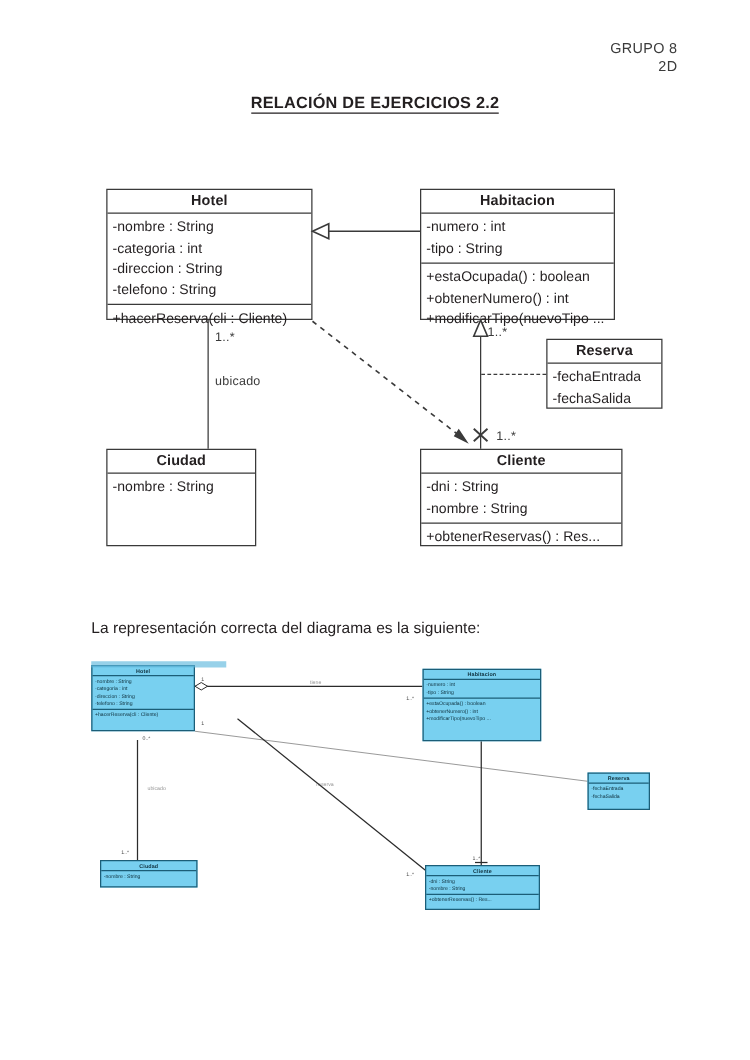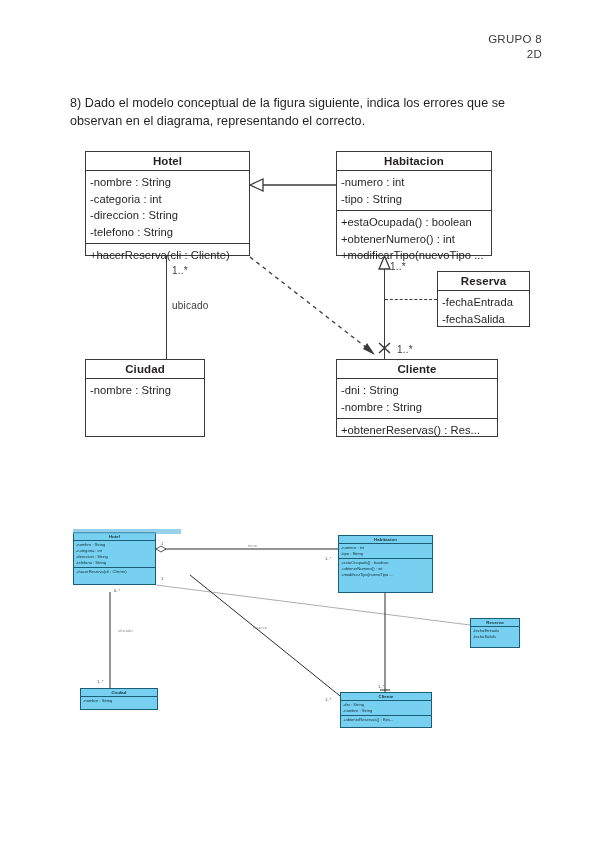--- a/index.html
+++ b/index.html
@@ -46,21 +46,23 @@
 </head>
 <body>
 
 <div class="page">
 
   <div class="hdr">
     <div>GRUPO 8</div>
     <div>2D</div>
   </div>
 
-  <div class="intro">8) Dado el modelo conceptual de la figura siguiente, indica los errores que se observan en el diagrama, representando el correcto.</div>
+  <div class="title">
+    <span>RELACIÓN DE EJERCICIOS 2.2</span>
+  </div>
 
   <div class="uml" style="left:85px;top:151px;width:165px;height:105px;">
     <div class="hd">Hotel</div>
     <div class="sec">
       <div class="row">-nombre : String</div>
       <div class="row">-categoria : int</div>
       <div class="row">-direccion : String</div>
       <div class="row">-telefono : String</div>
     </div>
     <div class="sec nb">
@@ -123,20 +125,21 @@
 
     <polygon points="384.5,256 379,269 390,269" fill="#ffffff" stroke="#3a3a3a" stroke-width="1.3"></polygon>
 
     <line x1="379" y1="343" x2="390" y2="353" stroke="#3a3a3a" stroke-width="1.5"></line>
     <line x1="390" y1="343" x2="379" y2="353" stroke="#3a3a3a" stroke-width="1.5"></line>
 
     <line x1="250" y1="257" x2="372" y2="352" stroke="#3a3a3a" stroke-width="1.3" stroke-dasharray="4 4"></line>
     <polygon points="375,355 363,349 367,343" fill="#3a3a3a"></polygon>
   </svg>
 
+  <div class="caption">La representación correcta del diagrama es la siguiente:</div>
 
   <svg class="ov" viewBox="0 0 600 848">
 
     <line x1="156" y1="549" x2="338" y2="549" stroke="#2b2b2b" stroke-width="1"></line>
 
     <line x1="110" y1="592" x2="110" y2="688" stroke="#2b2b2b" stroke-width="1"></line>
 
     <line x1="190" y1="575" x2="345" y2="700" stroke="#2b2b2b" stroke-width="1"></line>
 
     <line x1="385" y1="593" x2="385" y2="692" stroke="#2b2b2b" stroke-width="1"></line>

